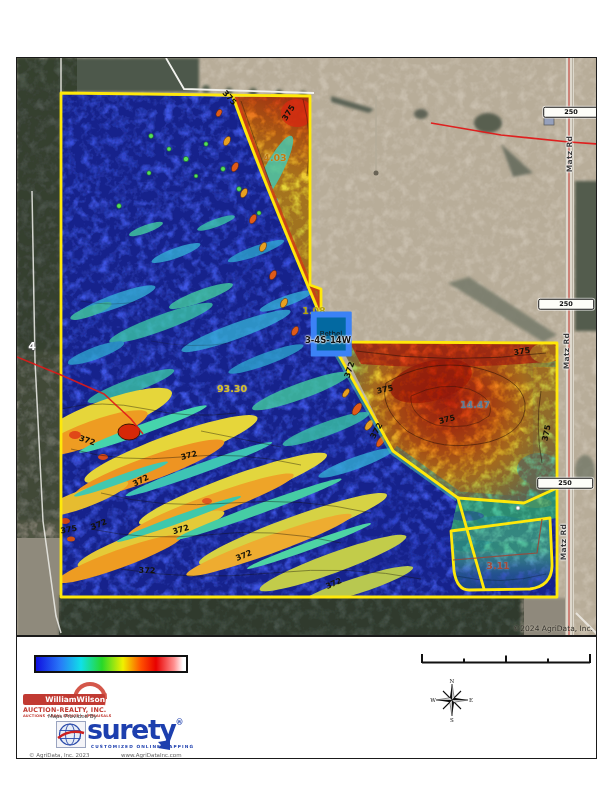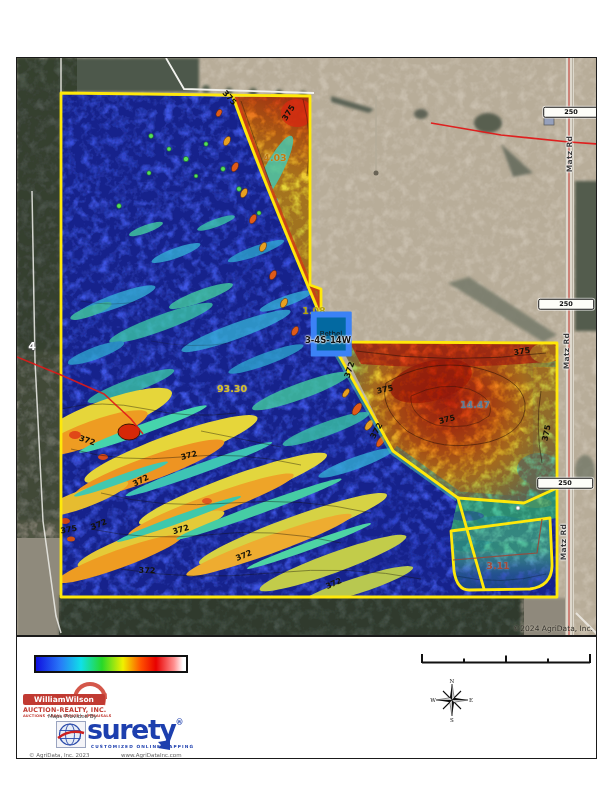--- a/index.html
+++ b/index.html
@@ -23,21 +23,21 @@
   .route4{font-size:11px;font-weight:700;color:#fff;text-shadow:0 0 2px #555,0 1px 1px #444;}
   .mapcredit{position:absolute;right:3px;top:566px;font-size:7.5px;color:#33302a;
              text-shadow:0 0 2px rgba(230,225,210,.8);}
   .panel{position:absolute;left:16px;top:636px;width:581px;height:123px;background:#fff;
          border:1px solid #1a1a1a;box-sizing:border-box;}
   .pitem{position:absolute;}
   .legendbar{left:17px;top:18px;width:150px;height:14px;border:2px solid #101010;
      background:linear-gradient(to right,#1010e0 0%,#2878f8 16%,#10e0e8 30%,#28d828 44%,
        #f0f000 58%,#ff5000 70%,#e80000 80%,#ff9090 92%,#ffffff 98%);}
   .ww-banner{left:6px;top:57px;width:82px;height:11px;background:#c13a32;border-radius:2px;
-     color:#fff;font-size:7.5px;font-weight:700;text-align:center;line-height:11px;}
+     color:#fff;font-size:7.5px;font-weight:700;text-align:right;line-height:11px;}
   .ww-arc{left:56px;top:45px;width:34px;height:17px;border:4px solid #d4574a;border-bottom:none;
      border-radius:17px 17px 0 0;box-sizing:border-box;}
   .ww-handle{left:84px;top:56px;width:5px;height:12px;background:#d4574a;transform:rotate(8deg);}
   .ww-l2{left:6px;top:69px;font-size:6.4px;font-weight:700;color:#c13a32;letter-spacing:.2px;}
   .ww-l3{left:6px;top:76.5px;font-size:3.6px;font-weight:700;color:#c13a32;letter-spacing:.2px;}
   .maps-by{left:31px;top:76px;font-size:5.5px;color:#444;}
   .surety-globe{left:39px;top:84px;}
   .surety-name{left:70px;top:77px;font-size:27px;font-weight:700;color:#1d3fae;letter-spacing:-1.5px;}
   .surety-reg{font-size:8px;vertical-align:14px;letter-spacing:0;}
   .surety-tag{left:74px;top:107px;font-size:4.3px;font-weight:700;color:#1d3fae;letter-spacing:1.1px;}

